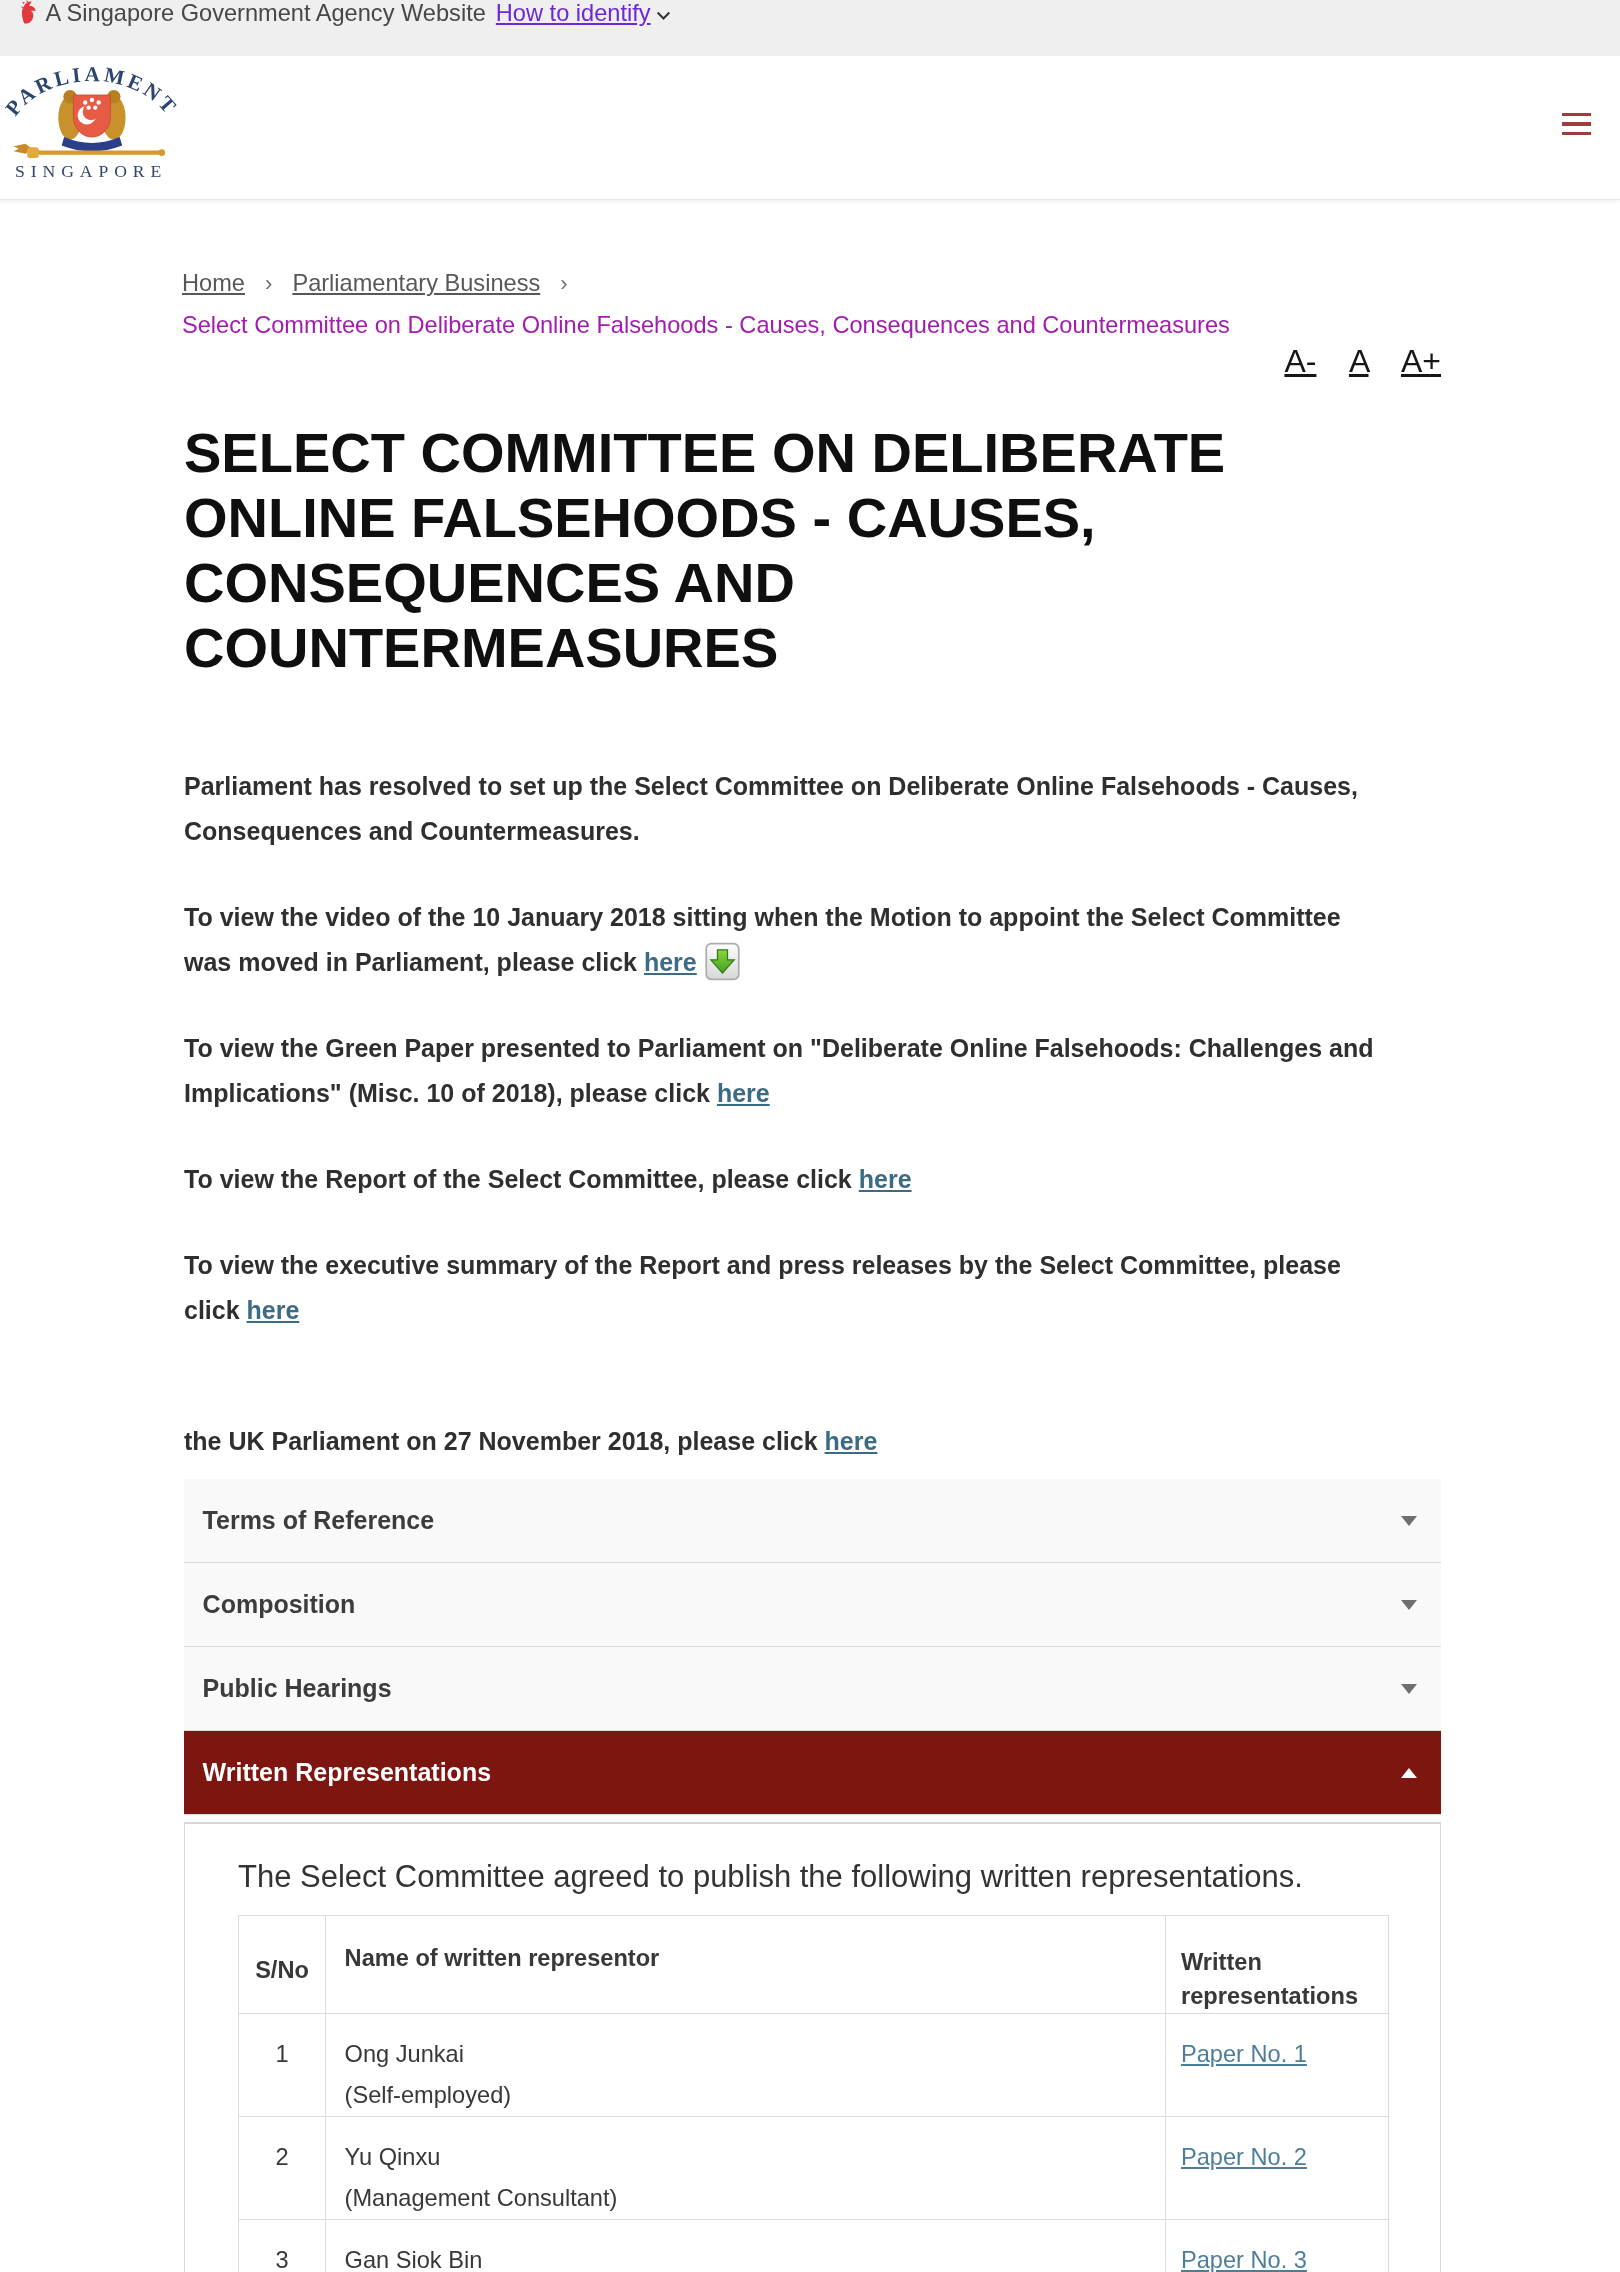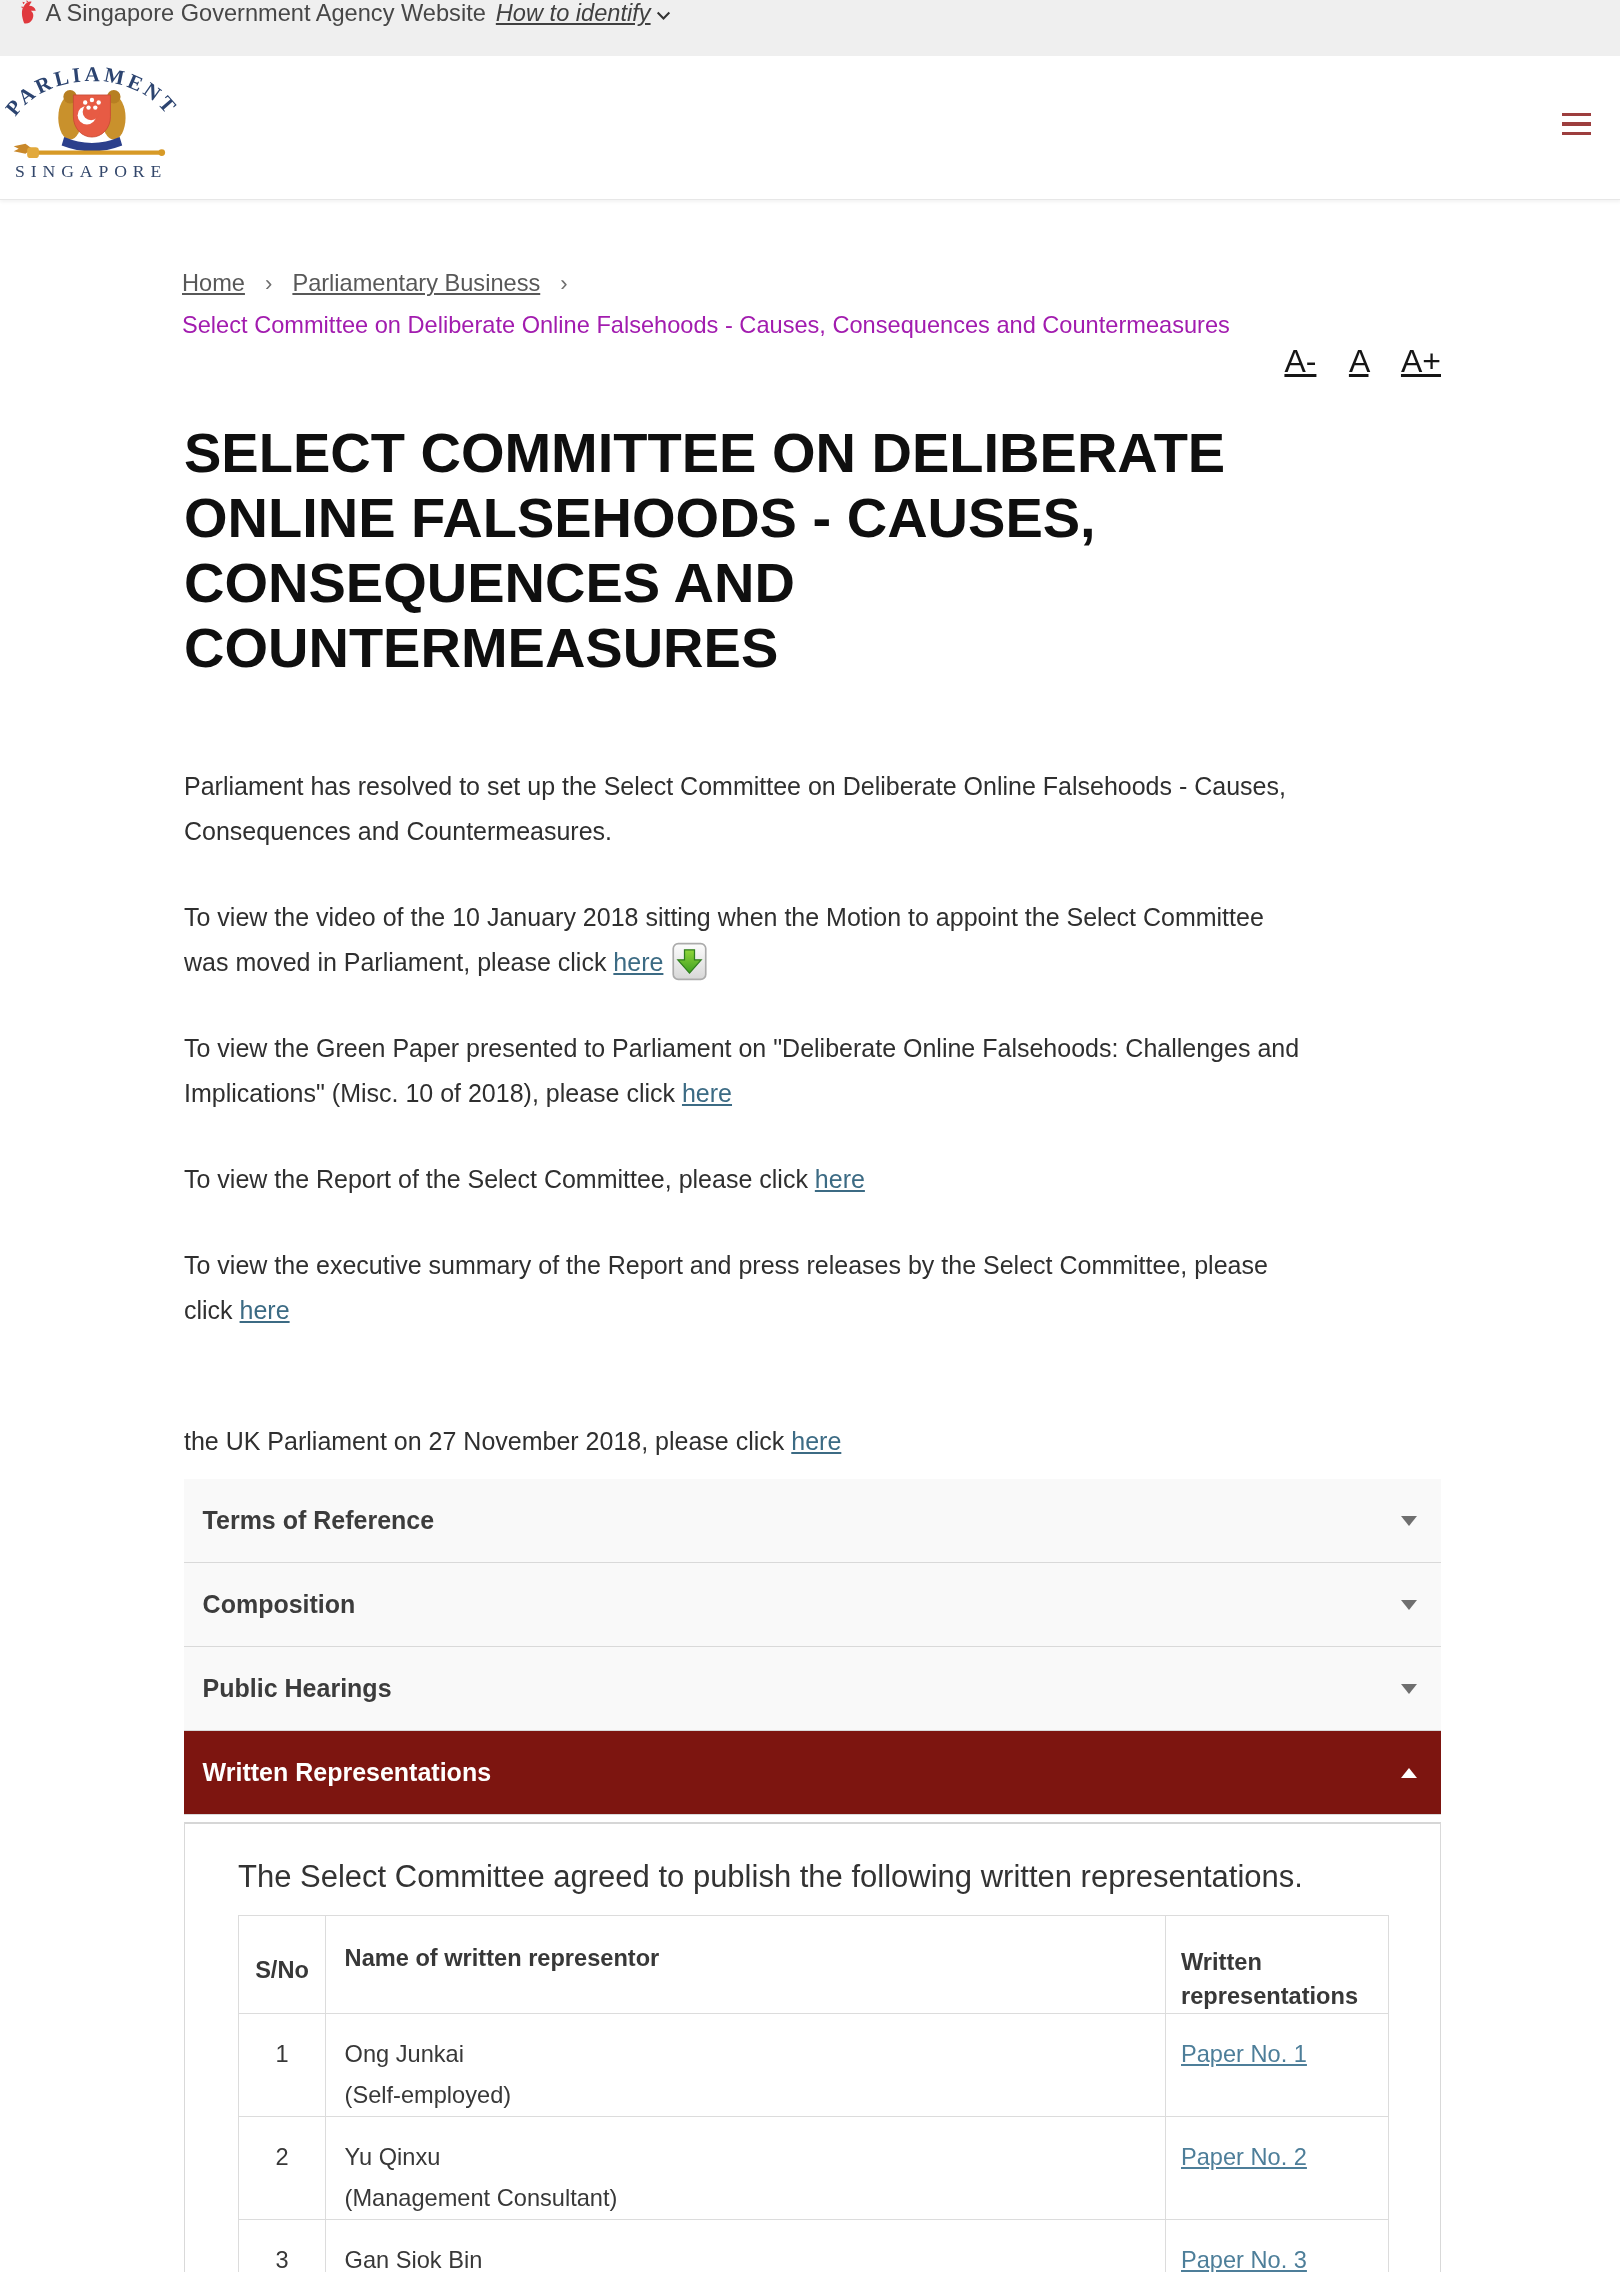--- a/index.html
+++ b/index.html
@@ -10,21 +10,21 @@
   }
   
   .topbar {
     position:absolute; left:0; top:0; width:1621px; height:56px;
     background:#efefef; display:flex; align-items:flex-start; padding-left:18.6px;
     font-size:23.6px; color:#474747;
   }
   .topbar .merlion { margin-right:8.4px; display:inline-block; }
   .topbar .agency-text { margin-right:10px; }
   .topbar a.identify {
-    color:#404040; text-decoration:underline; cursor:pointer;font-style:italic;
+    color:#6d28d9; text-decoration:underline; cursor:pointer;
   }
   .topbar .caret { margin-left:5px; display:inline-block; }
   
   .siteheader {
     position:absolute; left:0; top:56px; width:1621px; height:144px;
     background:#ffffff; border-bottom:1.7px solid #e7e7e7;
     box-shadow:0 2.5px 3.4px rgba(0,0,0,0.05);
   }
   .logo { position:absolute; left:5px; top:6.8px; cursor:pointer; }
   .hamburger {
@@ -42,21 +42,21 @@
   .font-controls a {
     color:#161616; text-decoration:underline; margin-left:23.6px; cursor:pointer;
     font-family:"Liberation Sans","DejaVu Sans",sans-serif;
   }
   
   .page-title {
     position:absolute; left:184px; top:420px; width:1257px;
     font-size:56px; font-weight:bold; color:#0f0f0f; line-height:65px; letter-spacing:0;
   }
   
-  .paras { position:absolute; left:184px; top:764px; width:1257px; }
+  .paras { position:absolute; left:184px; top:764px; width:1257px;font-weight:bold; }
   .paras p { font-size:25px; line-height:45px; color:#2f2f2f; margin-bottom:41px; }
   .paras a.here-link { color:#3c6b84; text-decoration:underline; cursor:pointer; }
   .dl-icon { vertical-align:-10px; margin-left:8.4px; cursor:pointer; }
   
   .accordion { position:absolute; left:184px; top:1479px; width:1257px; }
   .acc-item {
     height:84px; background:#f9f9f9; border-bottom:1.7px solid #d9d9d9;
     display:flex; align-items:center; padding:0 23.6px 0 18.6px; cursor:pointer;
   }
   .acc-item .label { font-size:25px; font-weight:bold; color:#3c3c3c; }

